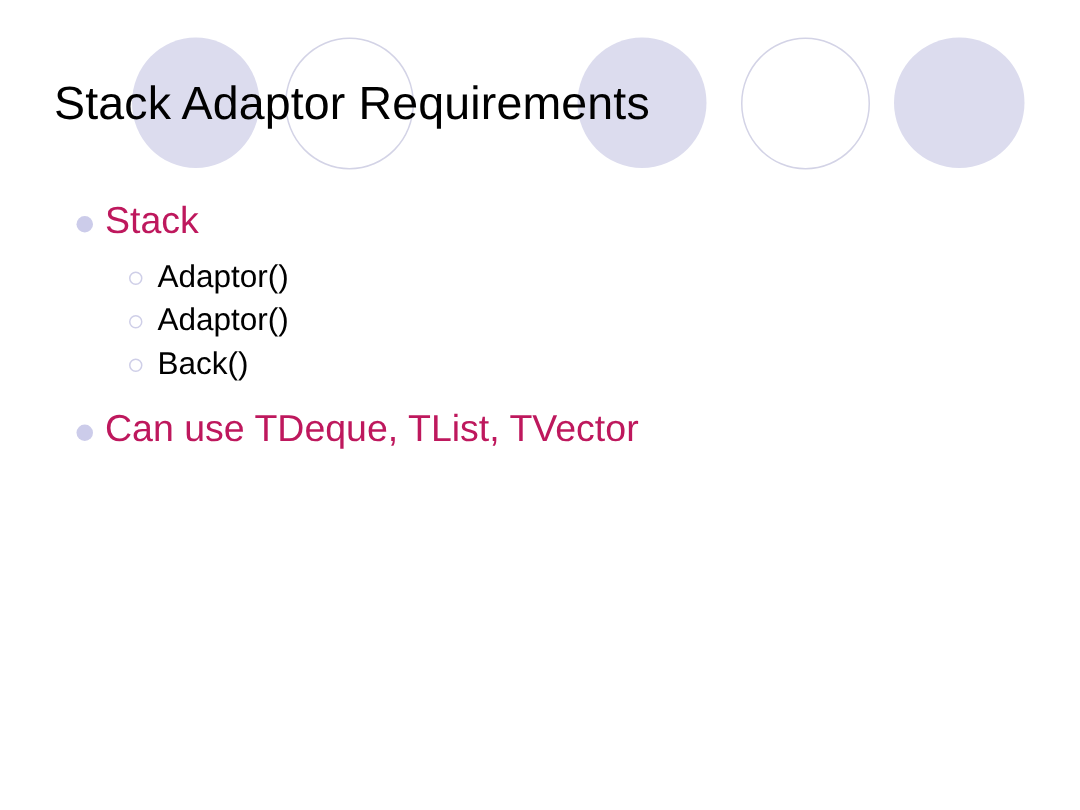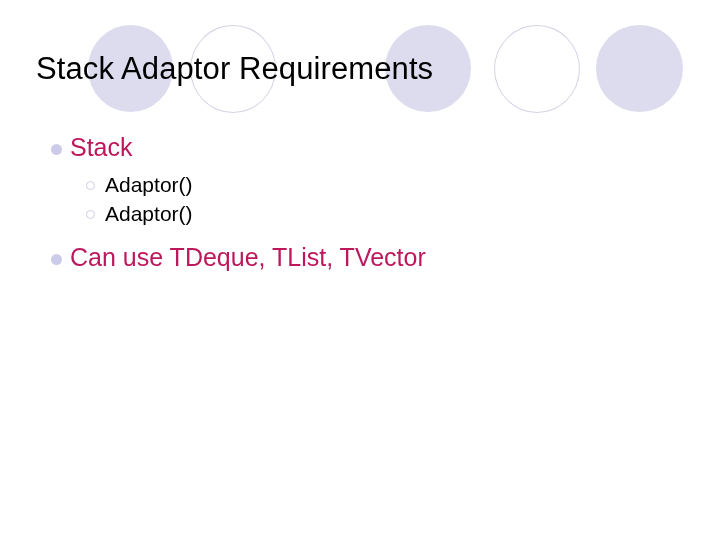--- a/index.html
+++ b/index.html
@@ -136,20 +136,24 @@
 
     <div class="level2-group">
       <div class="level2">
         <span class="bullet-ring"></span>
         <span>Adaptor()</span>
       </div>
       <div class="level2">
         <span class="bullet-ring"></span>
         <span>Adaptor()</span>
       </div>
+      <div class="level2">
+        <span class="bullet-ring"></span>
+        <span>Back()</span>
+      </div>
     </div>
 
     <div class="level1" id="closing-line">
       <span class="bullet-dot"></span>
       <span>Can use TDeque, TList, TVector</span>
     </div>
 
   </div>
 </div>
 

